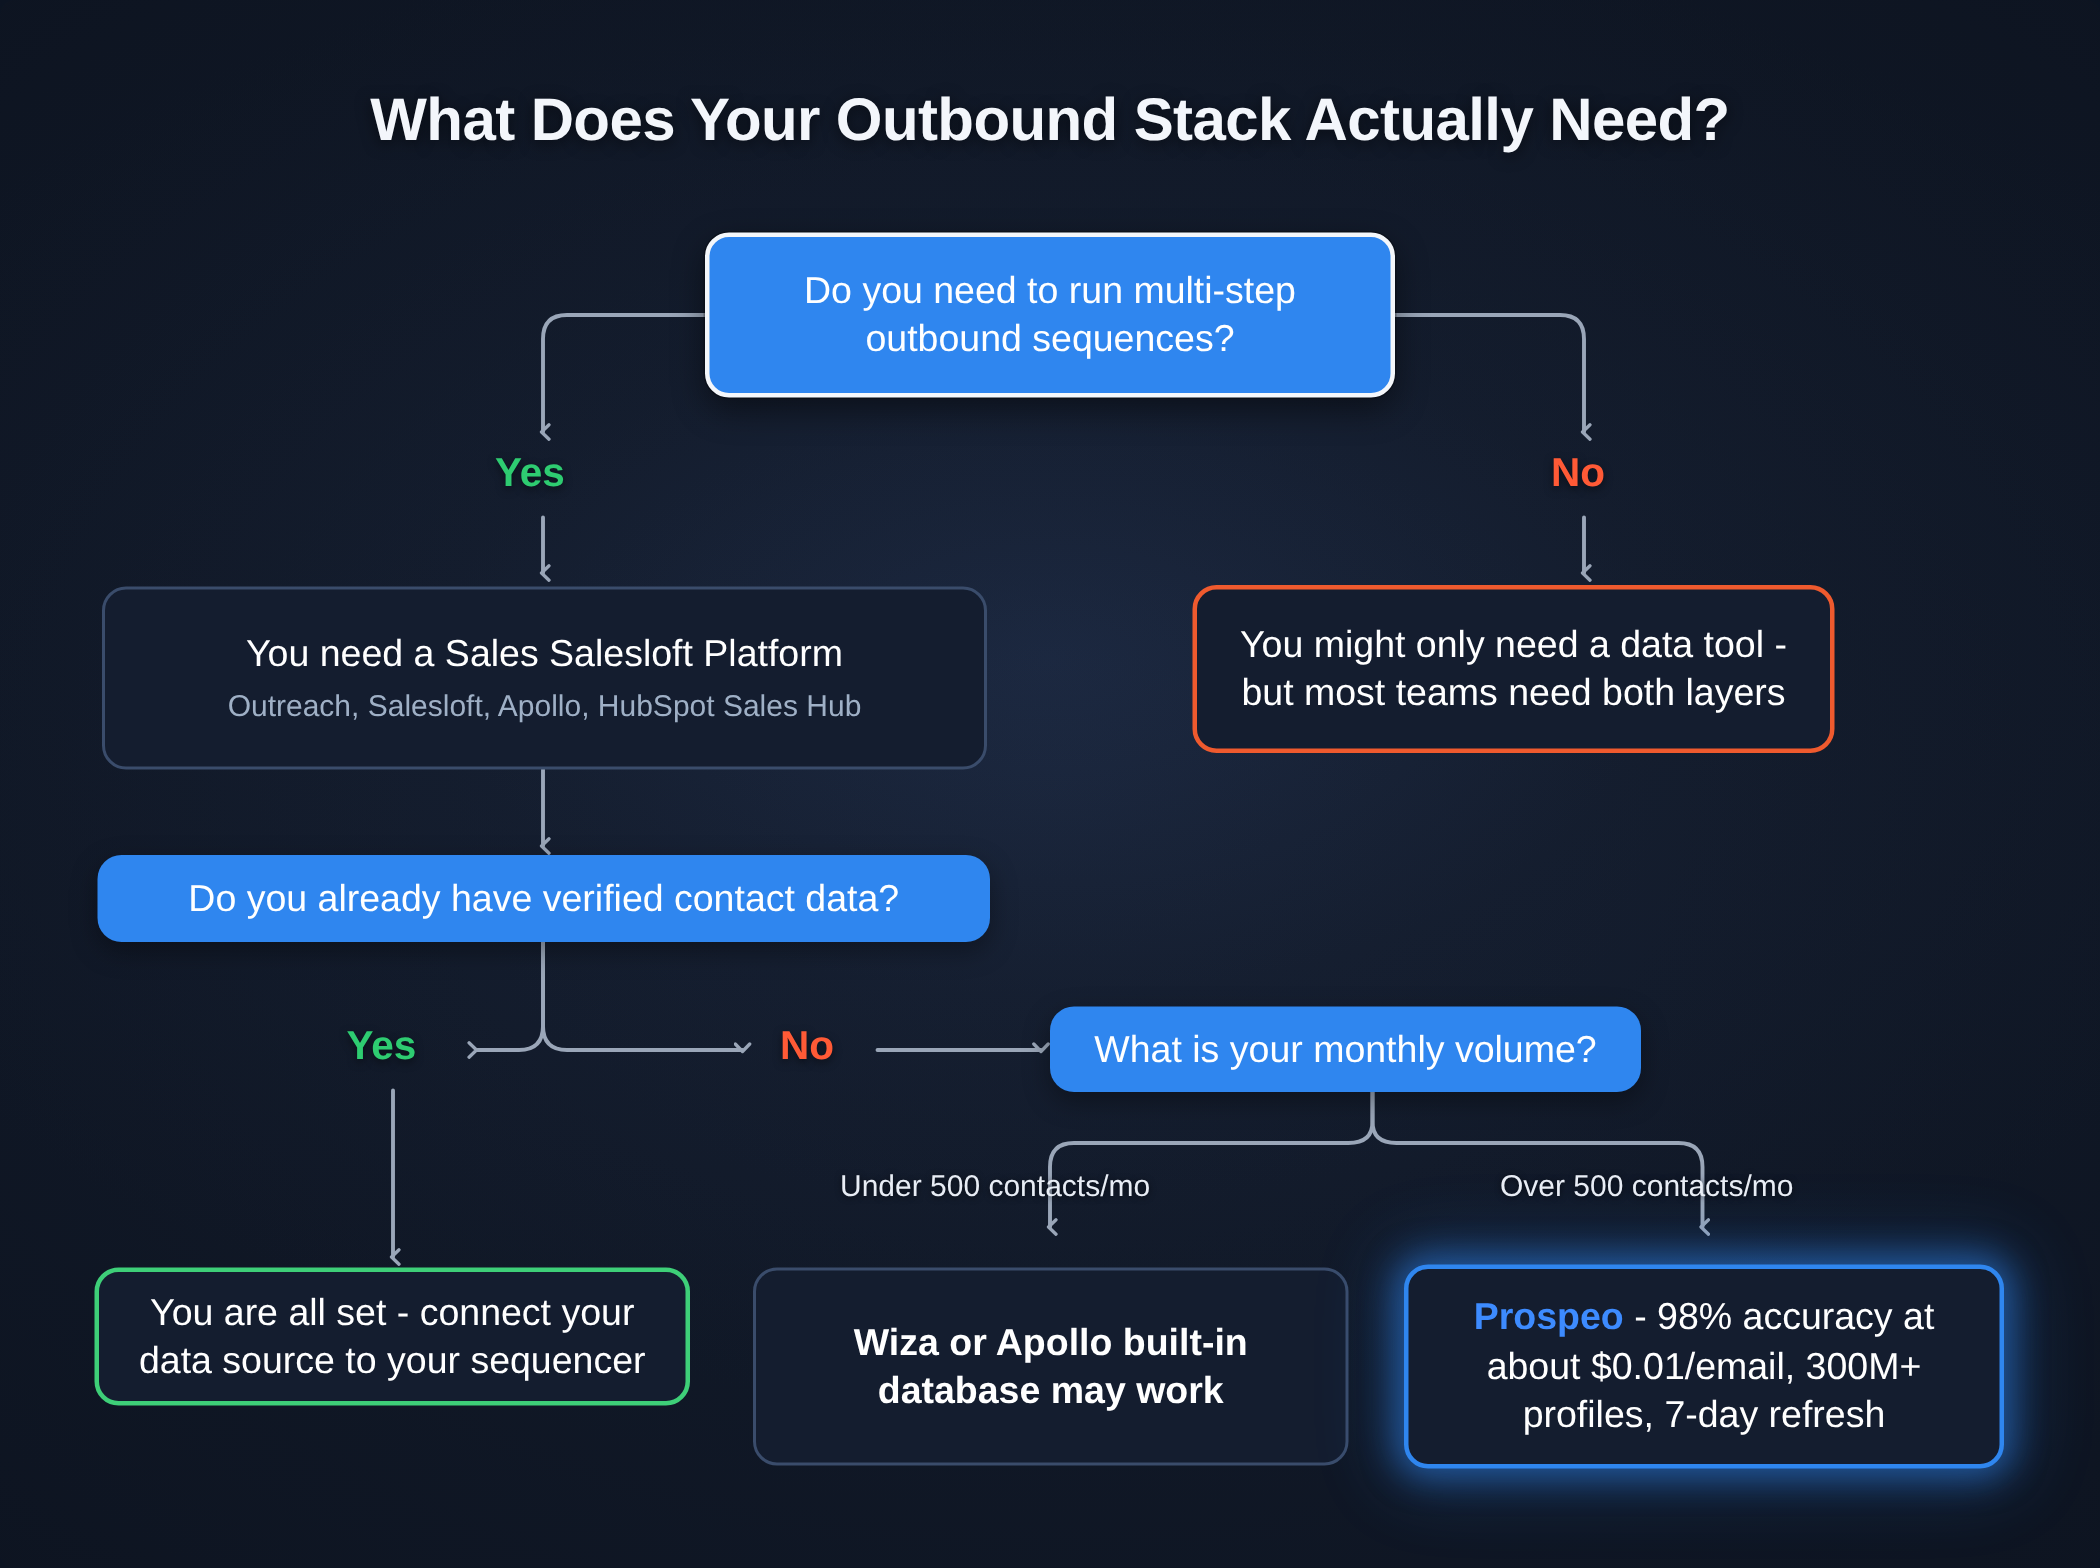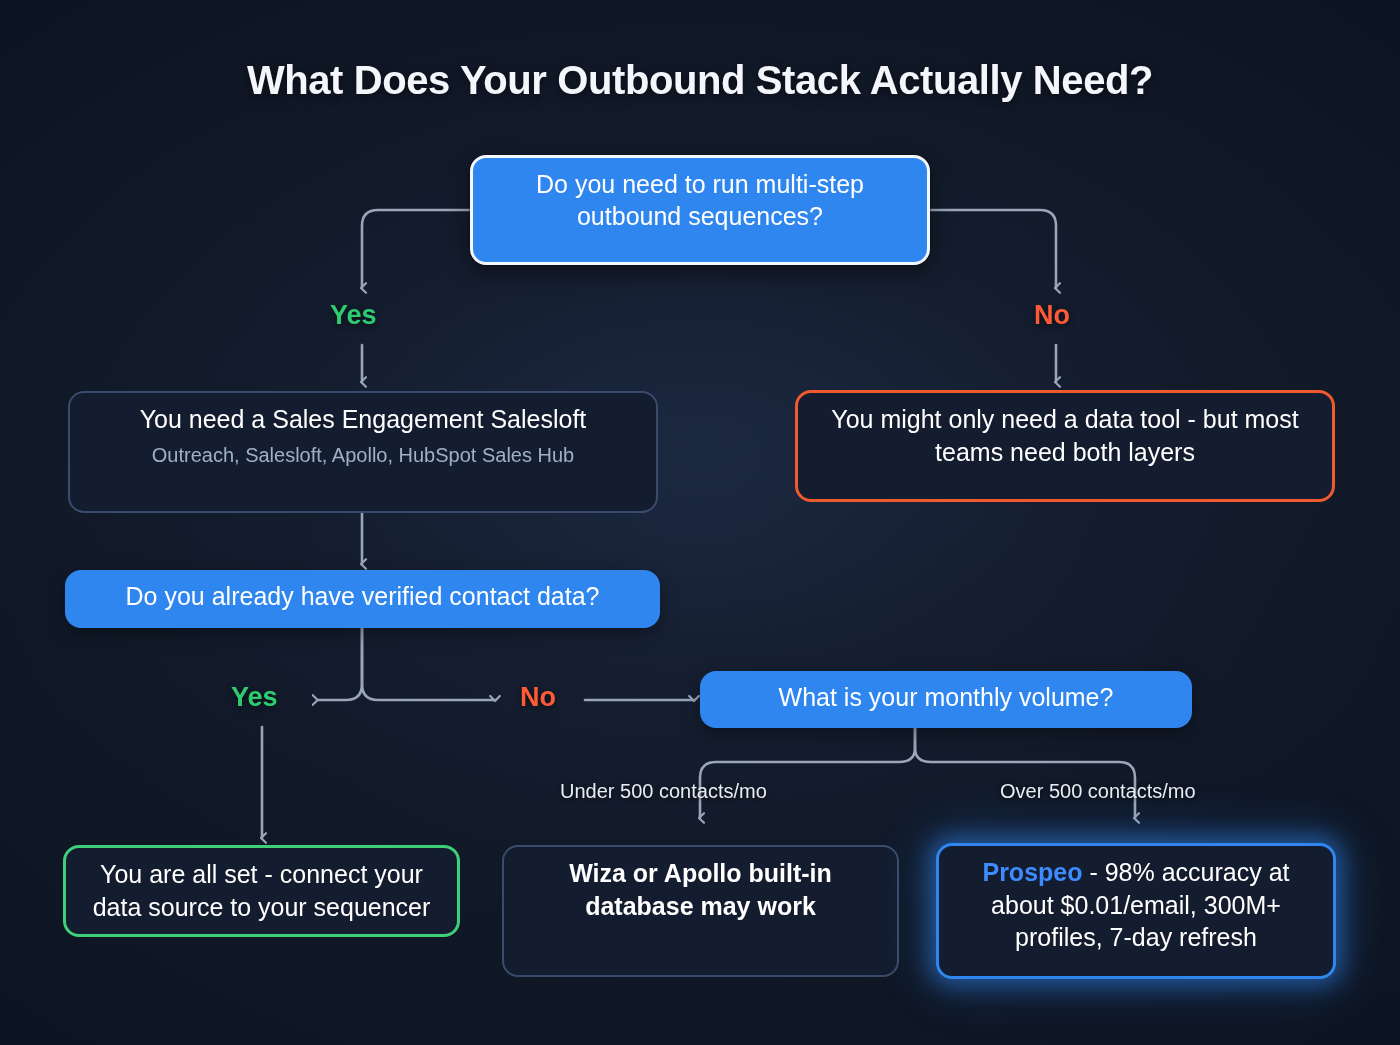--- a/index.html
+++ b/index.html
@@ -35,21 +35,21 @@
     font-size:40px; font-weight:bold; letter-spacing:-0.4px;
     color:#f3f6fb;
     text-shadow:0 2px 10px rgba(0,0,0,0.55);
     z-index:5;
   }
 
   
   .node {
     position:absolute;
     display:flex; flex-direction:column;
-    align-items:center; 
+    align-items:center; justify-content:center;
     text-align:center;
     z-index:4;
     padding:10px 18px;
   }
 
   
   .node.blue {
     background:#2f86ef;
     color:#ffffff;
     border-radius:16px;
@@ -141,33 +141,33 @@
     </g>
   </svg>
 
   <div id="title">What Does Your Outbound Stack Actually Need?</div>
 
   <div class="node blue outlined" style="left:470px; top:155px; width:460px; height:110px;">
     <span>Do you need to run multi-step outbound sequences?</span>
   </div>
 
   <div class="node dark edge-soft" style="left:68px; top:391px; width:590px; height:122px;">
-    <span class="line1">You need a Sales Engagement Salesloft</span>
+    <span class="line1">You need a Sales Salesloft Platform</span>
     <span class="sub">Outreach, Salesloft, Apollo, HubSpot Sales Hub</span>
   </div>
 
-  <div class="node dark edge-red" style="left:795px; top:390px; width:540px; height:112px;">
+  <div class="node dark edge-red" style="left:795px; top:390px; width:428px; height:112px;">
     <span>You might only need a data tool - but most teams need both layers</span>
   </div>
 
   <div class="node blue" style="left:65px; top:570px; width:595px; height:58px;">
     <span>Do you already have verified contact data?</span>
   </div>
 
-  <div class="node blue" style="left:700px; top:671px; width:492px; height:57px;">
+  <div class="node blue" style="left:700px; top:671px; width:394px; height:57px;">
     <span>What is your monthly volume?</span>
   </div>
 
   <div class="node dark edge-green" style="left:63px; top:845px; width:397px; height:92px;">
     <span>You are all set - connect your data source to your sequencer</span>
   </div>
 
   <div class="node dark edge-soft" style="left:502px; top:845px; width:397px; height:132px;font-weight:bold;">
     <span>Wiza or Apollo built-in database may work</span>
   </div>

